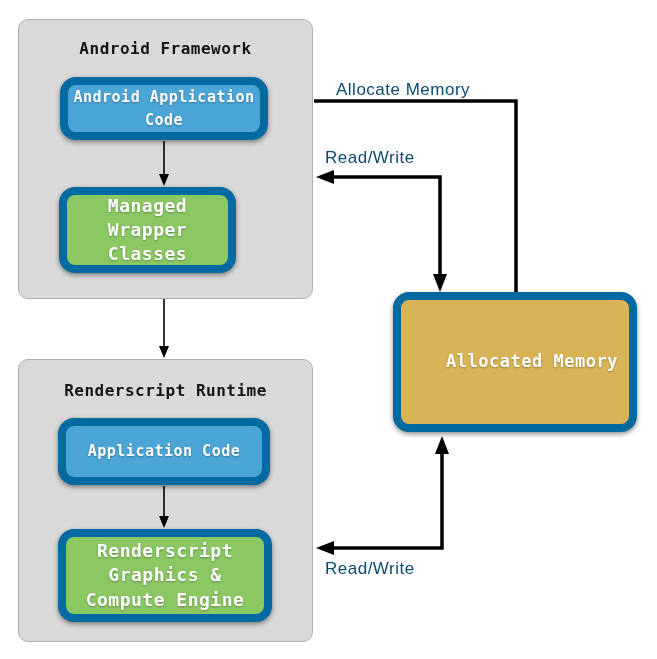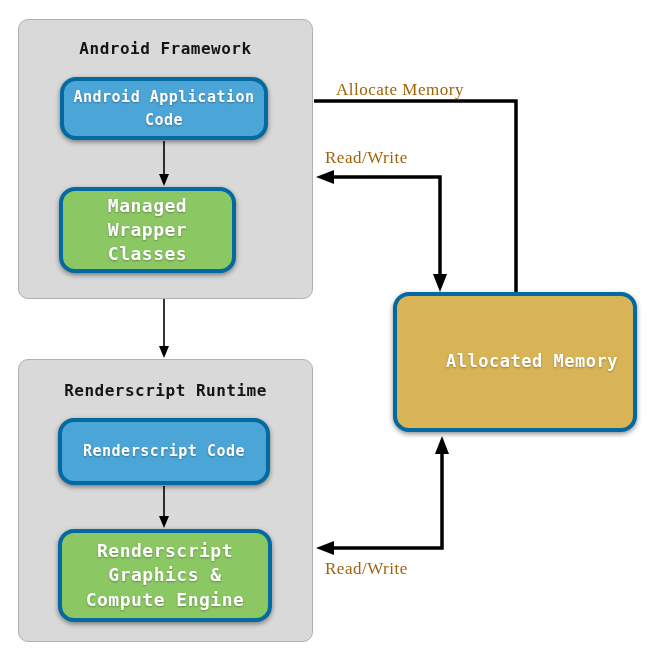--- a/index.html
+++ b/index.html
@@ -43,21 +43,21 @@
   .node {
     position: absolute;
     box-sizing: border-box;
     display: flex;
     align-items: center;
     justify-content: center;
     text-align: center;
     color: #ffffff;
     font-weight: bold;
     letter-spacing: 0.5px;
-    border: 4px solid #0369a1;
+    border: 8px solid #0369a1;
     border-radius: 16px;
     box-shadow: 0 2px 5px rgba(0,0,0,0.45);
     text-shadow: 0 1px 2px rgba(0,0,0,0.30);
     white-space: pre-line;
     line-height: 1.5;
   }
   .node.blue  { background: #4ba5d6; font-size: 15px; }
   .node.green { background: #8bc763; font-size: 18px; line-height: 1.34; }
   .node.gold  { background: #d8b456; font-size: 17px; padding-left: 34px; }
 
@@ -76,24 +76,24 @@
     pointer-events: none;
   }
   svg.arrows path, svg.arrows line { stroke: #000000; fill: none; }
   svg.arrows polygon { fill: #000000; stroke: none; }
   .thick { stroke-width: 3.5px; }
   .thin  { stroke-width: 1.6px; }
 
   
   .edge-label {
     position: absolute;
-    font-family: Liberation Serif, serif;
+    font-family: Liberation Sans, sans-serif;
     font-size: 17px;
     letter-spacing: 0.5px;
-    color: #a16207;
+    color: #0c4a6e;
     white-space: nowrap;
   }
   #label-allocate-memory  { left: 336px; top: 80px; }
   #label-read-write-top   { left: 325px; top: 148px; }
   #label-read-write-bottom{ left: 325px; top: 559px; }
 </style>
 </head>
 <body>
 
 <div class="canvas">
@@ -105,21 +105,21 @@
   <div class="group-container" id="renderscript-runtime">
     <div class="group-title">Renderscript Runtime</div>
   </div>
 
   <div class="node blue" id="android-application-code">Android Application
 Code</div>
 
   <div class="node green" id="managed-wrapper-classes">Managed Wrapper
 Classes</div>
 
-  <div class="node blue" id="renderscript-code">Renderscript Code</div>
+  <div class="node blue" id="renderscript-code">Application Code</div>
 
   <div class="node green" id="renderscript-engine">Renderscript
 Graphics &amp;
 Compute Engine</div>
 
   <div class="node gold" id="allocated-memory">Allocated Memory</div>
 
   <svg class="arrows" viewBox="0 0 657 659">
 
     <g>

